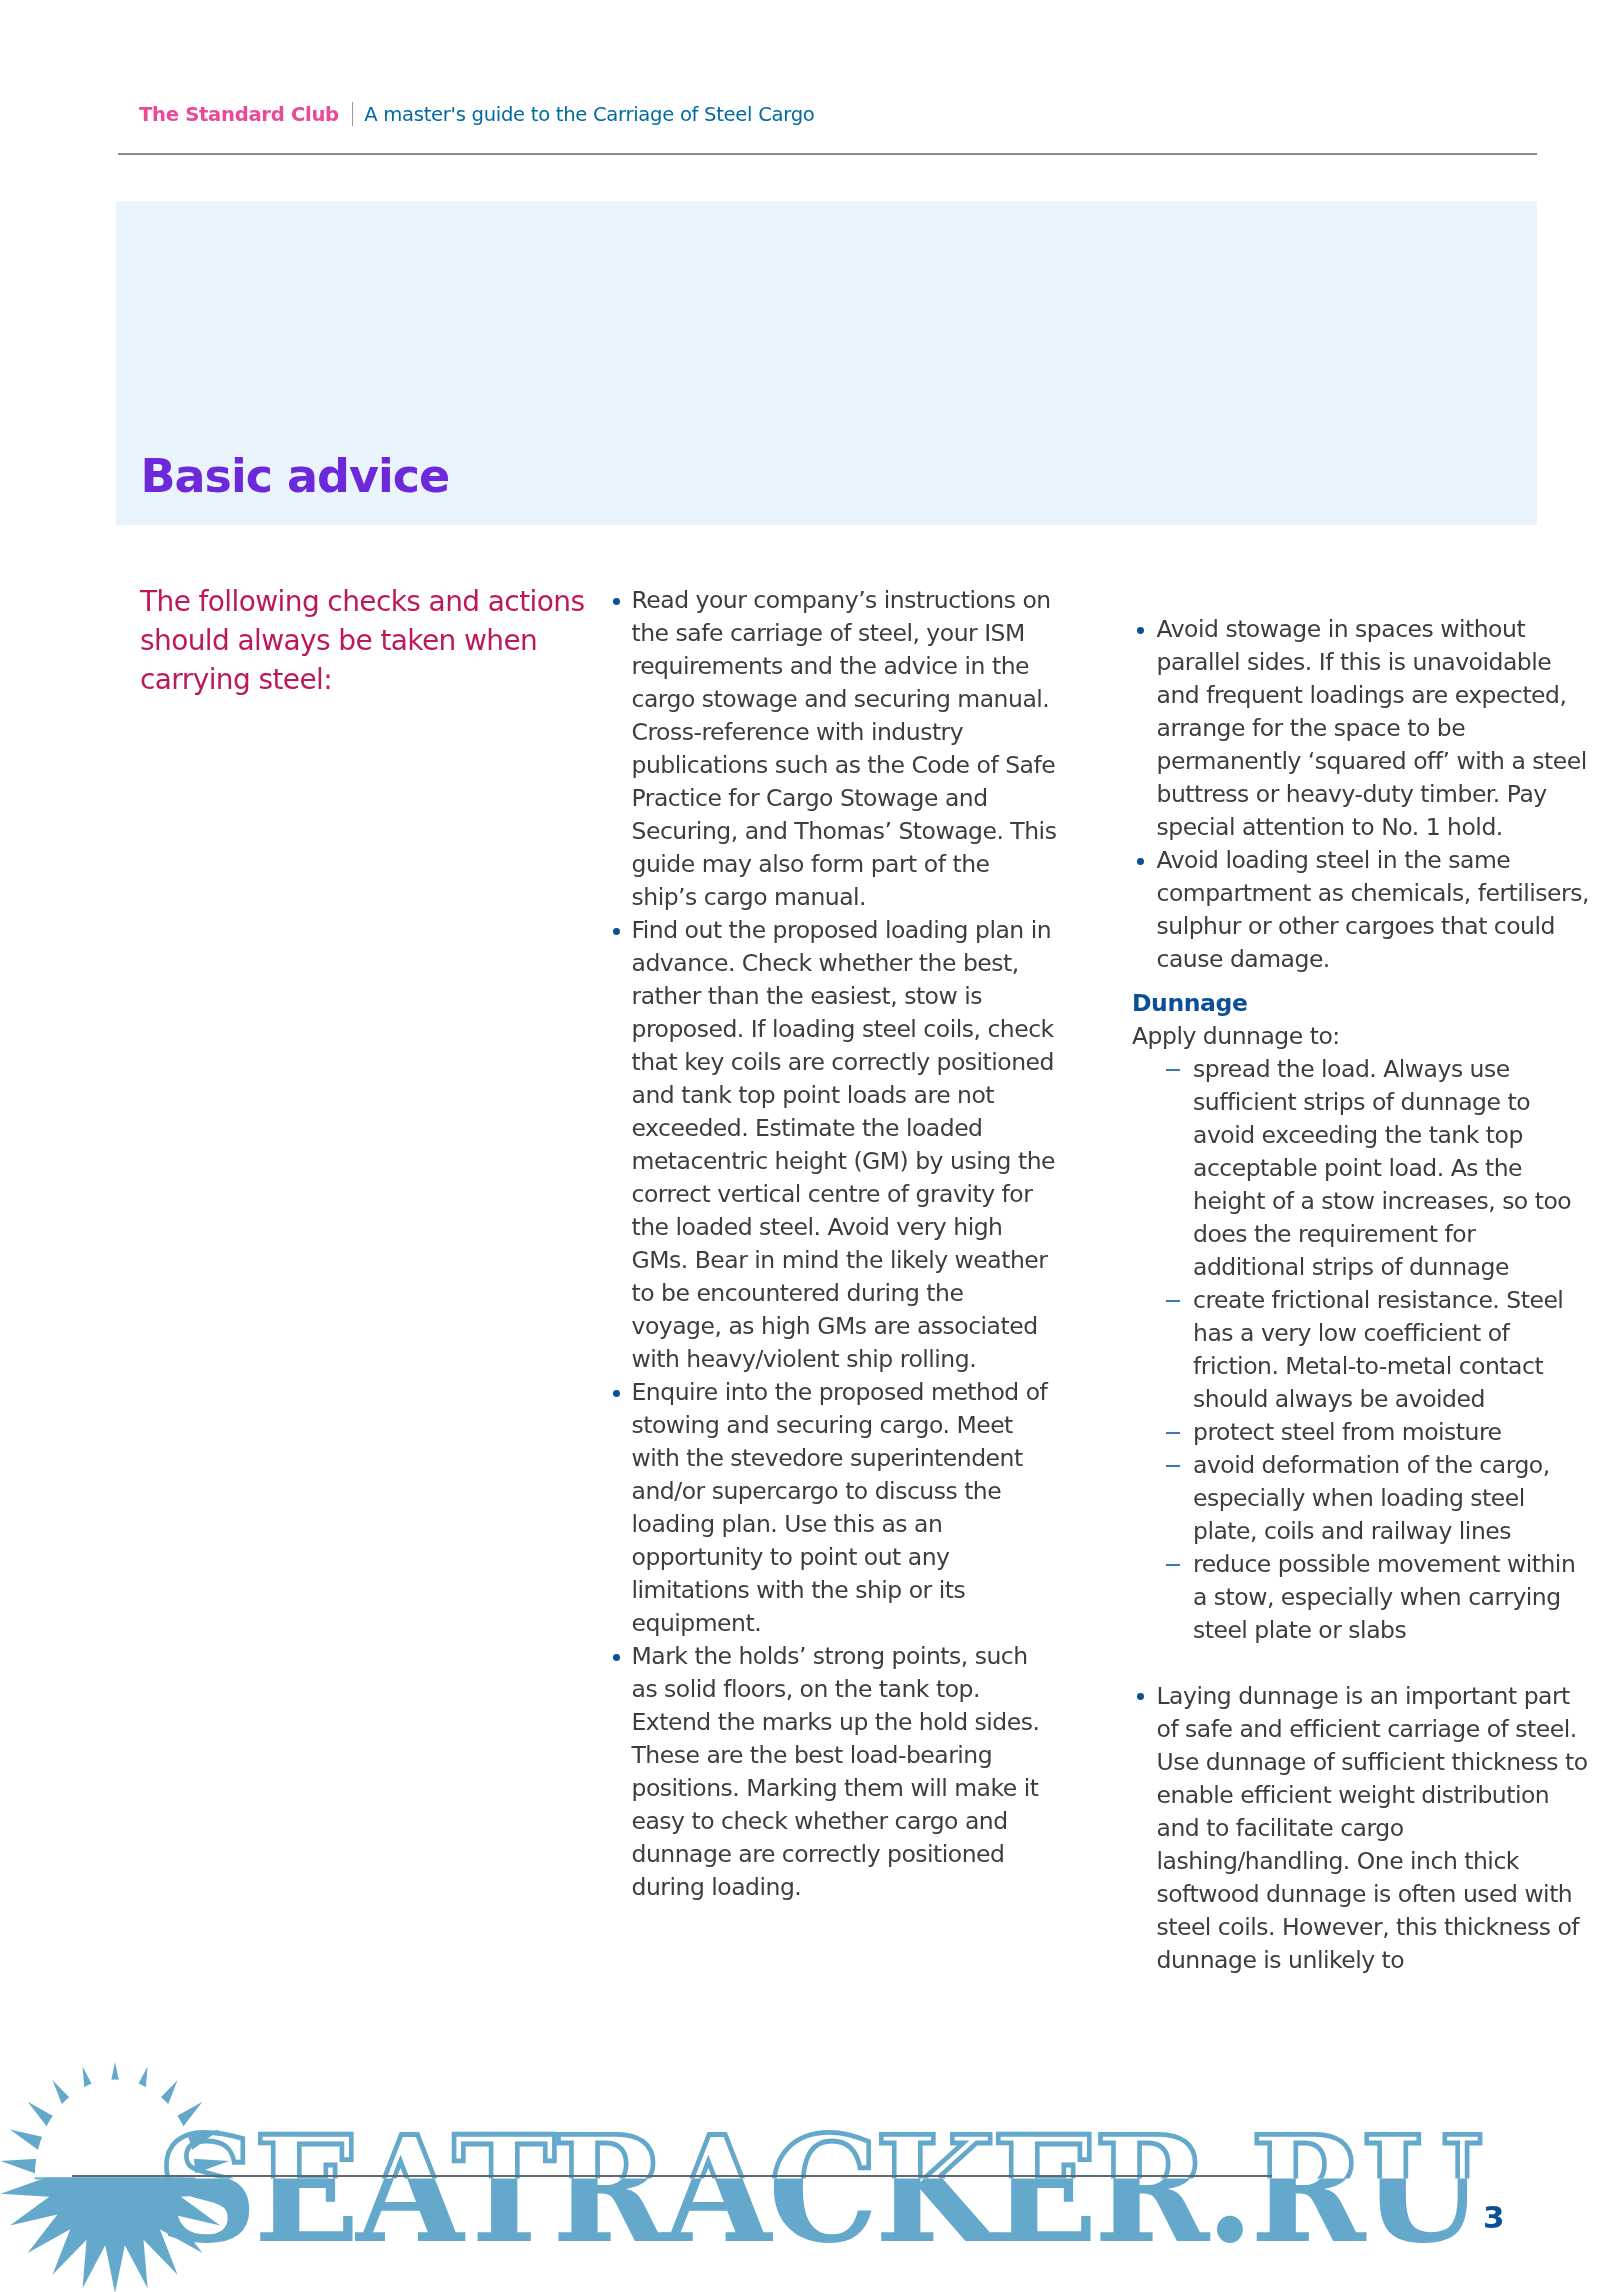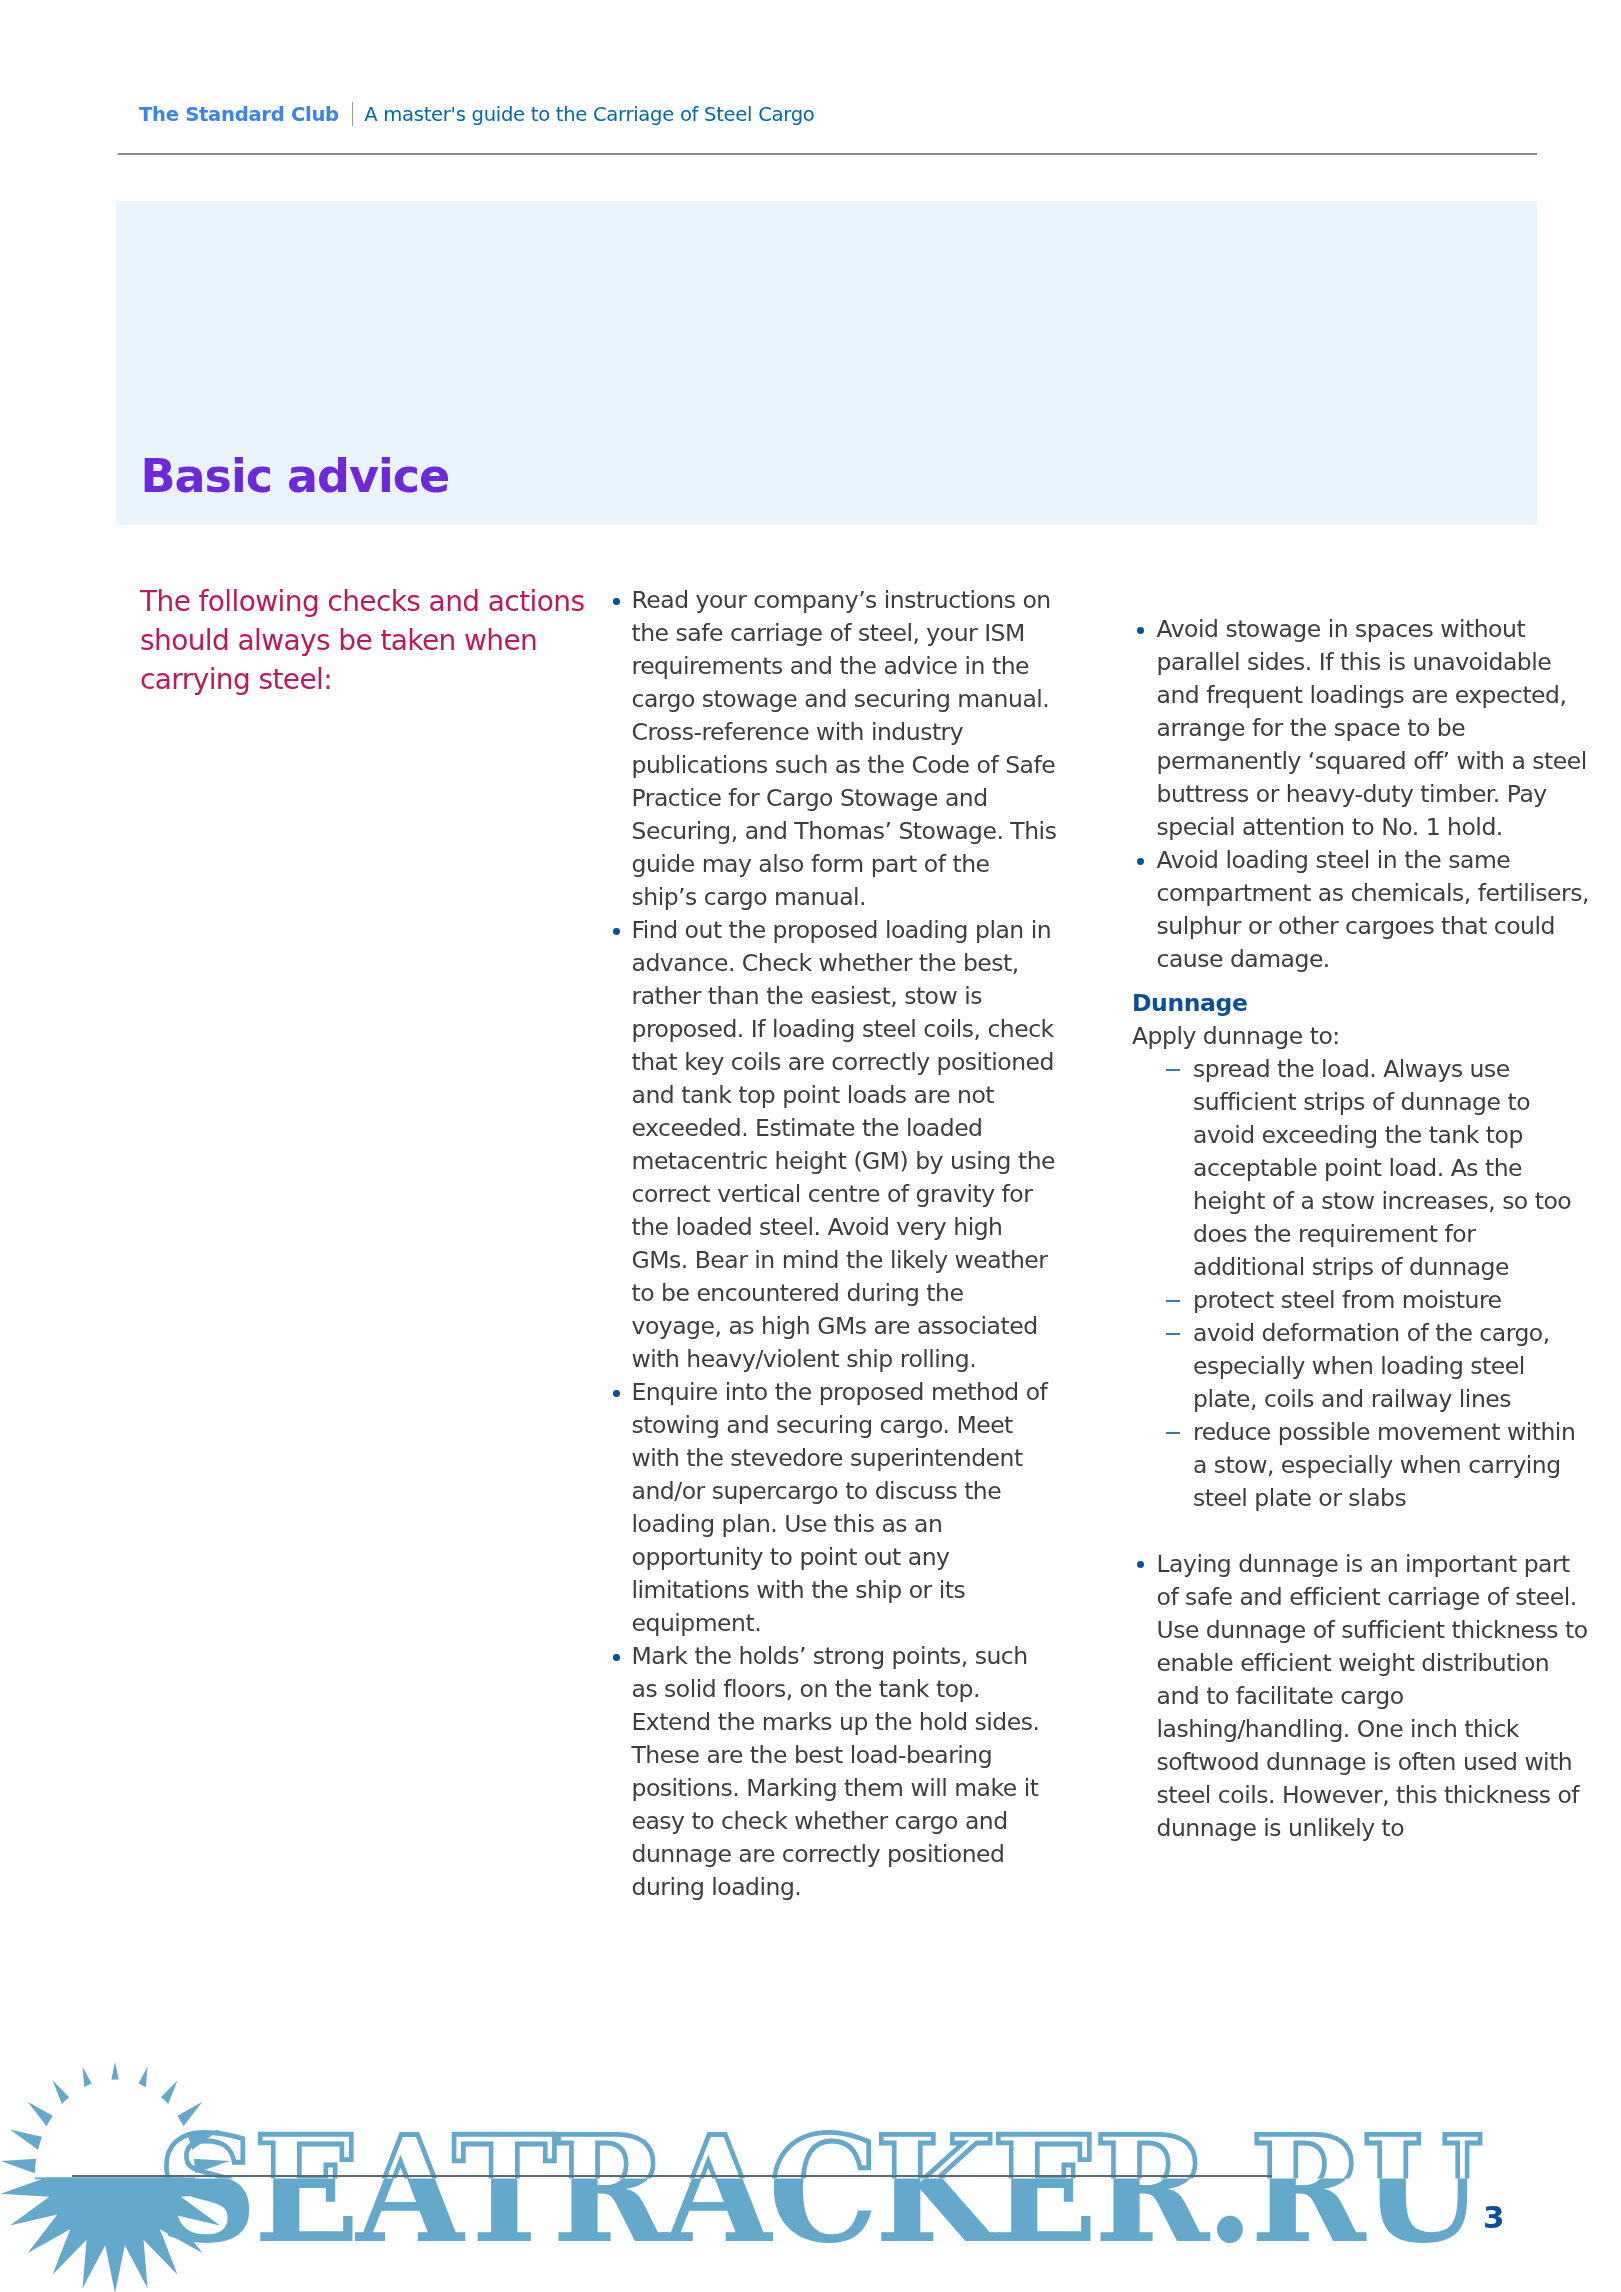--- a/index.html
+++ b/index.html
@@ -1,20 +1,20 @@
 <!DOCTYPE html>
 <html><head>
 <meta charset="utf-8">
 <style>
   html, body { margin: 0; padding: 0; background: #ffffff; }
   body { width: 1621px; height: 2293px; position: relative; overflow: hidden;
          font-family: "DejaVu Sans", sans-serif; color: #3d3d3f; }
   .running-head { position: absolute; left: 139px; top: 102px; font-size: 19.6px; color: #7a7a7a;
                   white-space: nowrap; letter-spacing: -0.3px; }
-  .running-head .org { font-weight: bold; color: #3b82f6; }
+  .running-head .org { font-weight: bold; color: #ec4899; }
   .running-head .sep { display: inline-block; width: 1px; height: 23.5px; background: #9a9a9a;
                        vertical-align: -4.9px; margin: 0 11.8px 0 12.7px; }
   .running-head .doc { font-weight: normal; color: #0369a1; }
   .head-rule { position: absolute; left: 118px; top: 153px; width: 1419px; height: 2px; background: #8b8b8b; }
 
   .banner { position: absolute; left: 116px; top: 201px; width: 1421px; height: 324px; background: #eaf4fd; }
   .banner-title { position: absolute; left: 24.5px; bottom: 21.6px; margin: 0; font-size: 46px; font-weight: bold;
                   color: #6d28d9; letter-spacing: -1px; }
 
   .intro { position: absolute; left: 140px; top: 582px; width: 446px; margin: 0;
@@ -68,20 +68,21 @@
 <div class="col col3">
   <ul class="bullets">
     <li><span class="dot"></span><span>Avoid stowage in spaces without parallel sides. If this is unavoidable and frequent loadings are expected, arrange for the space to be permanently ‘squared off’ with a steel buttress or heavy-duty timber. Pay special attention to No. 1 hold.</span></li>
     <li><span class="dot"></span><span>Avoid loading steel in the same compartment as chemicals, fertilisers, sulphur or other cargoes that could cause damage.</span></li>
   </ul>
   <div class="gap-small"></div>
   <h2 class="sec-head">Dunnage</h2>
   <p class="lead">Apply dunnage to:</p>
   <ul class="dashes">
     <li><span class="dash"></span><span>spread the load. Always use sufficient strips of dunnage to avoid exceeding the tank top acceptable point load. As the height of a stow increases, so too does the requirement for additional strips of dunnage</span></li>
+    <li><span class="dash"></span><span>create frictional resistance. Steel has a very low coefficient of friction. Metal-to-metal contact should always be avoided</span></li>
     <li><span class="dash"></span><span>protect steel from moisture</span></li>
     <li><span class="dash"></span><span>avoid deformation of the cargo, especially when loading steel plate, coils and railway lines</span></li>
     <li><span class="dash"></span><span>reduce possible movement within a stow, especially when carrying steel plate or slabs</span></li>
   </ul>
   <div class="gap"></div>
   <ul class="bullets">
     <li><span class="dot"></span><span>Laying dunnage is an important part of safe and efficient carriage of steel. Use dunnage of sufficient thickness to enable efficient weight distribution and to facilitate cargo lashing/handling. One inch thick softwood dunnage is often used with steel coils. However, this thickness of dunnage is unlikely to</span></li>
   </ul>
 </div>
 

